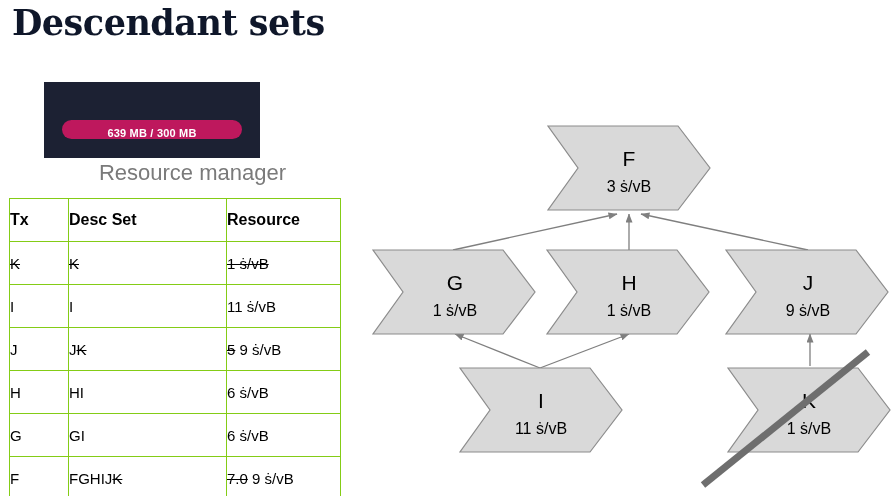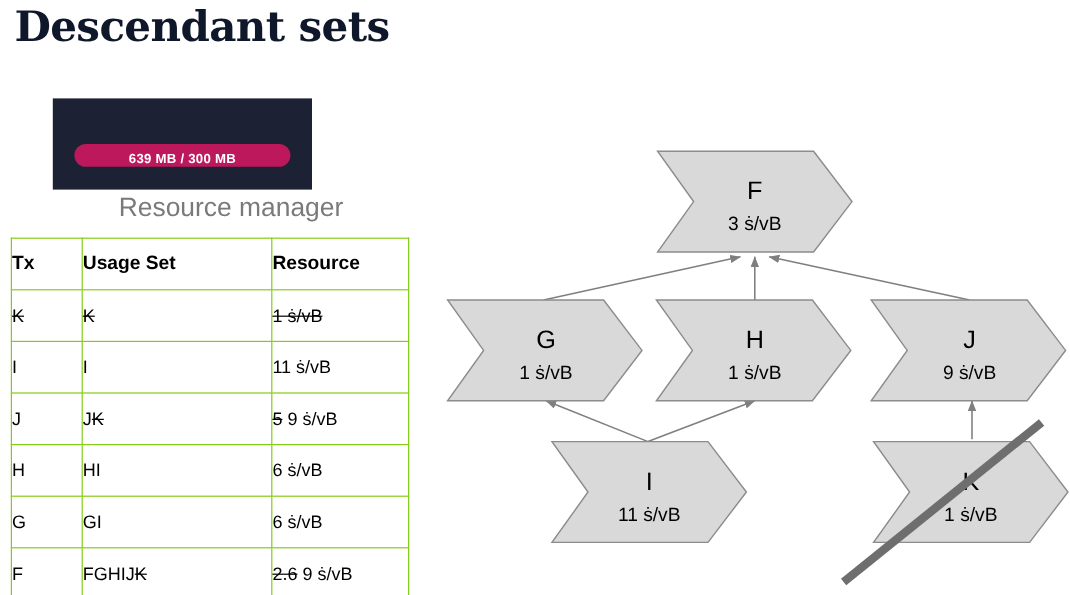--- a/index.html
+++ b/index.html
@@ -154,21 +154,21 @@
 
 <table id="desc-table">
   <colgroup>
     <col class="c-tx">
       <col class="c-desc">
       <col class="c-fee">
   </colgroup>
   <thead>
     <tr>
       <th>Tx</th>
-      <th>Usage Set</th>
+      <th>Desc Set</th>
       <th>Resource</th>
     </tr>
   </thead>
   <tbody id="table-body">
       <tr>
         <td><span class="strike">K</span></td>
         <td><span class="strike">K</span></td>
         <td><span class="strike">1 ṡ/vB</span></td>
       </tr>
       <tr>
@@ -187,21 +187,21 @@
         <td><span>6 ṡ/vB</span></td>
       </tr>
       <tr>
         <td><span>G</span></td>
         <td><span>GI</span></td>
         <td><span>6 ṡ/vB</span></td>
       </tr>
       <tr>
         <td><span>F</span></td>
         <td><span>FGHIJ</span><span class="strike">K</span></td>
-        <td><span class="strike">2.6</span><span> 9 ṡ/vB</span></td>
+        <td><span class="strike">7.0</span><span> 9 ṡ/vB</span></td>
       </tr>
     </tbody>
 </table>
 
 <svg id="diagram" viewBox="0 0 892 496" xmlns="http://www.w3.org/2000/svg">
   <defs>
     <marker id="arrowhead" markerWidth="9" markerHeight="7" refX="8.5" refY="3.5" orient="auto" markerUnits="userSpaceOnUse">
       <polygon points="0 0, 9 3.5, 0 7" fill="#7f7f7f"></polygon>
     </marker>
   </defs>

